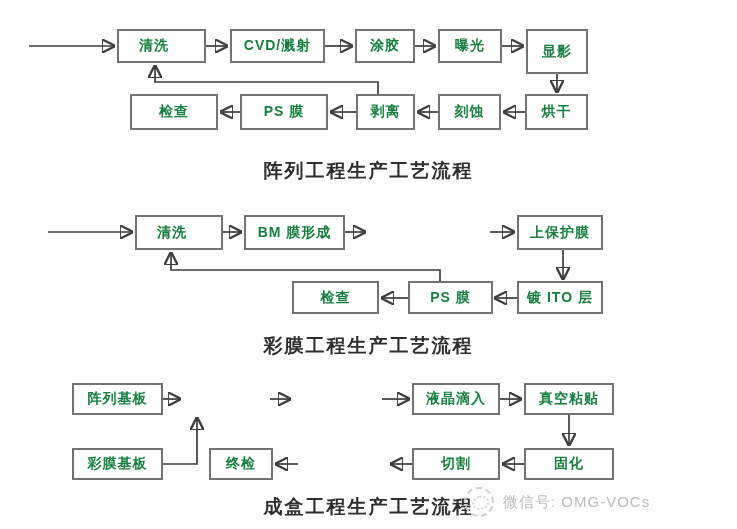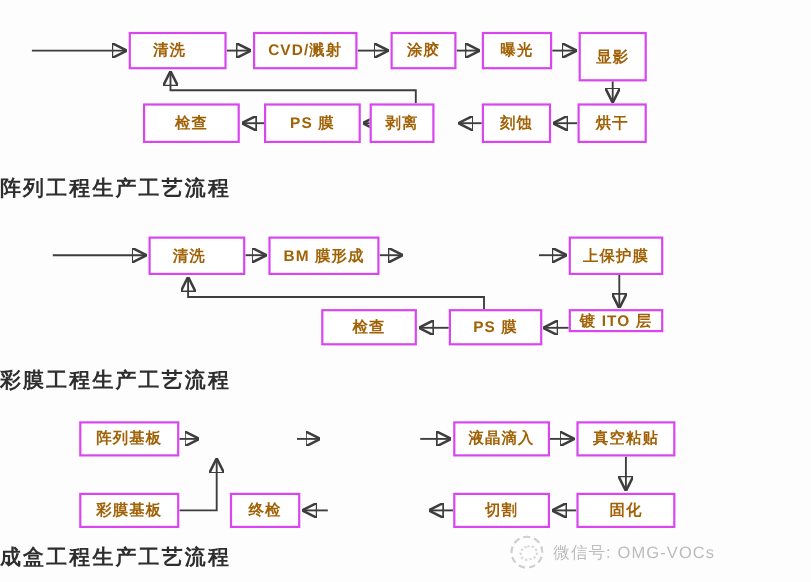--- a/index.html
+++ b/index.html
@@ -5,29 +5,29 @@
   html,body{margin:0;padding:0;background:#ffffff;}
   .canvas{
     position:relative;width:737px;height:529px;overflow:hidden;
     background:#fdfdfd;
     font-family:"Liberation Sans","DejaVu Sans",sans-serif;
   }
   .arrows{position:absolute;left:0;top:0;z-index:1;}
   .arrows line,.arrows path{stroke:#3d3d3d;stroke-width:1.7;fill:none;}
   .node{
     position:absolute;z-index:2;box-sizing:border-box;
-    background:#ffffff;border:2px solid #d946ef;
+    background:#ffffff;border:2px solid #737373;
     display:flex;align-items:center;justify-content:center;
-    font-size:14px;font-weight:bold;color:#a16207;
+    font-size:14px;font-weight:bold;color:#15803d;
     letter-spacing:1px;white-space:nowrap;
   }
   .node.left{justify-content:flex-start;padding-left:20px;}
   .chart-title{
     position:absolute;left:0;width:737px;z-index:2;
-    text-align:left;font-size:19px;font-weight:bold;
+    text-align:center;font-size:19px;font-weight:bold;
     color:#2e2e2e;letter-spacing:2px;
   }
   .watermark{
     position:absolute;left:464px;top:487px;z-index:3;
     display:flex;align-items:center;gap:9px;
   }
   .stamp{
     position:relative;width:30px;height:30px;border-radius:50%;
     border:2px dashed #cfcfcf;transform:rotate(-12deg);box-sizing:border-box;
   }
@@ -81,29 +81,29 @@
     <path d="M163,464 L197,464 L197,418" marker-end="url(#ah)"></path>
   </svg>
 
   <div class="node left" style="left:117px;top:29px;width:89px;height:34px">清洗</div>
   <div class="node" style="left:230px;top:29px;width:95px;height:34px">CVD/溅射</div>
   <div class="node" style="left:355px;top:29px;width:60px;height:34px">涂胶</div>
   <div class="node" style="left:438px;top:29px;width:64px;height:34px">曝光</div>
   <div class="node" style="left:526px;top:29px;width:62px;height:45px">显影</div>
   <div class="node" style="left:525px;top:94px;width:63px;height:36px">烘干</div>
   <div class="node" style="left:438px;top:94px;width:63px;height:36px">刻蚀</div>
-  <div class="node" style="left:336px;top:94px;width:59px;height:36px">剥离</div>
+  <div class="node" style="left:356px;top:94px;width:59px;height:36px">剥离</div>
   <div class="node" style="left:240px;top:94px;width:88px;height:36px">PS 膜</div>
   <div class="node" style="left:130px;top:94px;width:88px;height:36px">检查</div>
   <div class="chart-title" style="top:158px">阵列工程生产工艺流程</div>
 
   <div class="node left" style="left:135px;top:215px;width:88px;height:35px">清洗</div>
   <div class="node" style="left:244px;top:215px;width:101px;height:35px">BM 膜形成</div>
   <div class="node" style="left:517px;top:215px;width:86px;height:35px">上保护膜</div>
-  <div class="node" style="left:517px;top:281px;width:86px;height:21px">镀 ITO 层</div>
+  <div class="node" style="left:517px;top:281px;width:86px;height:33px">镀 ITO 层</div>
   <div class="node" style="left:408px;top:281px;width:85px;height:33px">PS 膜</div>
   <div class="node" style="left:292px;top:281px;width:87px;height:33px">检查</div>
   <div class="chart-title" style="top:333px">彩膜工程生产工艺流程</div>
 
   <div class="node" style="left:72px;top:383px;width:91px;height:32px">阵列基板</div>
   <div class="node" style="left:72px;top:448px;width:91px;height:32px">彩膜基板</div>
   <div class="node" style="left:412px;top:383px;width:88px;height:32px">液晶滴入</div>
   <div class="node" style="left:524px;top:383px;width:90px;height:32px">真空粘贴</div>
   <div class="node" style="left:524px;top:448px;width:90px;height:32px">固化</div>
   <div class="node" style="left:412px;top:448px;width:88px;height:32px">切割</div>

